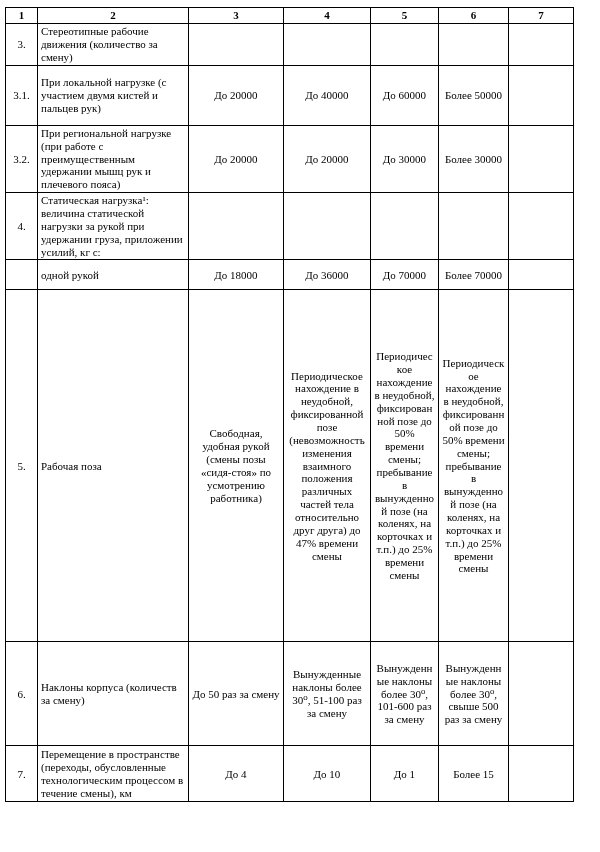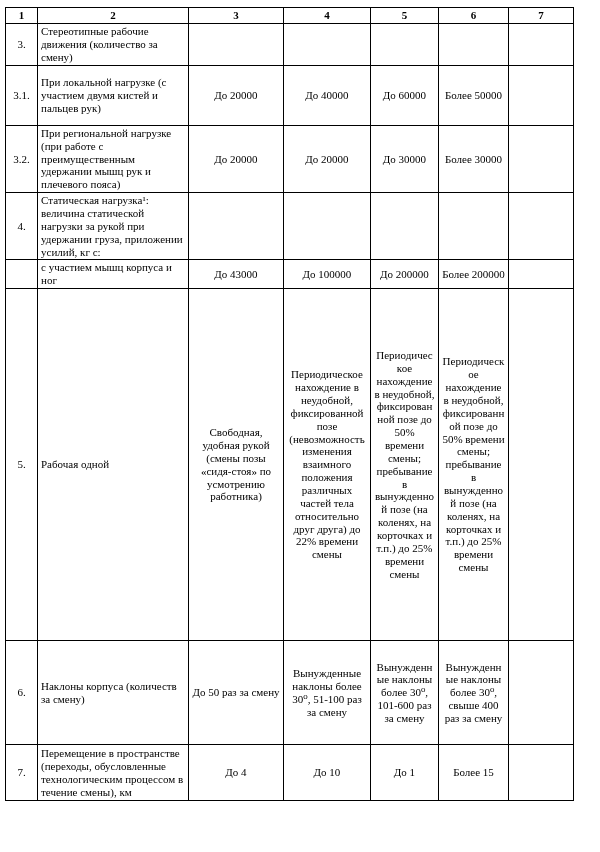--- a/index.html
+++ b/index.html
@@ -104,49 +104,49 @@
     <tr style="height:62px">
       <td class="c1">4.</td>
       <td class="c2">Статическая нагрузка¹: величина статической нагрузки за рукой при удержании груза, приложении усилий, кг с:</td>
       <td class="cv"></td>
       <td class="cv"></td>
       <td class="cv"></td>
       <td class="cv"></td>
       <td class="cv"></td>
     </tr>
 
-
-
-    <tr style="height:26px">
+    <tr style="height:30px">
       <td class="c1"></td>
-      <td class="c2">с участием мышц корпуса и ног</td>
-      <td class="cv">До 43000</td>
-      <td class="cv">До 100000</td>
-      <td class="cv">До 200000</td>
-      <td class="cv">Более 200000</td>
+      <td class="c2">одной рукой</td>
+      <td class="cv">До 18000</td>
+      <td class="cv">До 36000</td>
+      <td class="cv">До 70000</td>
+      <td class="cv">Более 70000</td>
       <td class="cv"></td>
     </tr>
 
+
+
     <tr style="height:352px">
       <td class="c1 vt">5.</td>
-      <td class="c2 vt">Рабочая одной</td>
+      <td class="c2 vt">Рабочая поза</td>
       <td class="cv vt">Свободная, удобная рукой (смены позы «сидя-стоя» по усмотрению работника)</td>
-      <td class="cv vt">Периодическое нахождение в неудобной, фиксированной позе (невозможность изменения взаимного положения различных частей тела относительно друг друга) до 22% времени смены</td>
+      <td class="cv vt">Периодическое нахождение в неудобной, фиксированной позе (невозможность изменения взаимного положения различных частей тела относительно друг друга) до 47% времени смены</td>
       <td class="cv vt">Периодическое нахождение в неудобной, фиксированной позе до 50% времени смены; пребывание в вынужденной позе (на коленях, на корточках и т.п.) до 25% времени смены</td>
       <td class="cv vt">Периодическое нахождение в неудобной, фиксированной позе до 50% времени смены; пребывание в вынужденной позе (на коленях, на корточках и т.п.) до 25% времени смены</td>
       <td class="cv vt"></td>
     </tr>
 
     <tr style="height:104px">
       <td class="c1 vt">6.</td>
       <td class="c2 vt">Наклоны корпуса (количеств за смену)</td>
       <td class="cv vt">До 50 раз за смену</td>
       <td class="cv vt">Вынужденные наклоны более 30⁰, 51-100 раз за смену</td>
       <td class="cv vt">Вынужденные наклоны более 30⁰, 101-600 раз за смену</td>
-      <td class="cv vt">Вынужденные наклоны более 30⁰, свыше 400 раз за смену</td>
+      <td class="cv vt">Вынужденные наклоны более 30⁰, свыше 500 раз за смену</td>
       <td class="cv vt"></td>
     </tr>
 
     <tr style="height:56px">
       <td class="c1 vt">7.</td>
       <td class="c2 vt">Перемещение в пространстве (переходы, обусловленные технологическим процессом в течение смены), км</td>
       <td class="cv">До 4</td>
       <td class="cv">До 10</td>
       <td class="cv">До 1</td>
       <td class="cv">Более 15</td>

